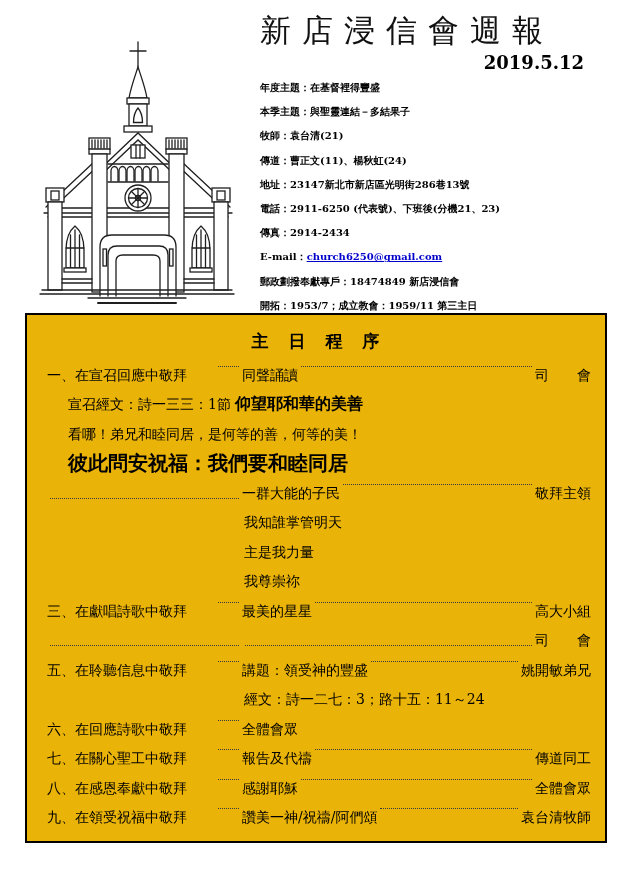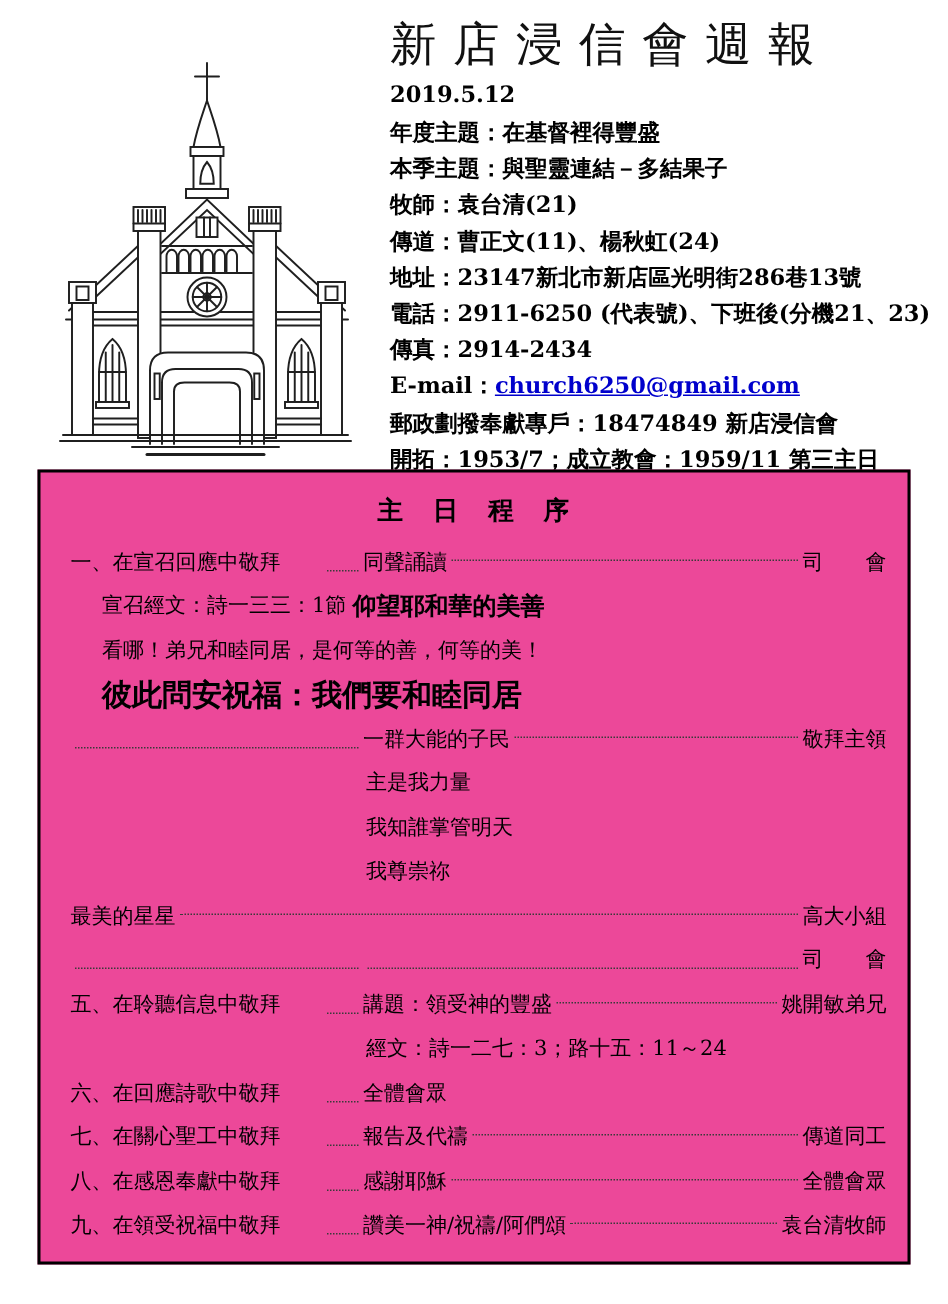--- a/index.html
+++ b/index.html
@@ -17,45 +17,45 @@
   
   .header { position: absolute; top: 0; left: 0; width: 632px; height: 400px; }
   .church-wrap { position: absolute; top: 2px; left: 2px; width: 250px; height: 310px; }
   .church-wrap svg { width: 100%; height: 100%; }
   .head-right { position: absolute; left: 260px; top: 8px; width: 364px; }
   .main-title {
     font-size: 31px; letter-spacing: 11px; font-weight: 500;
     white-space: nowrap; line-height: 44px; color: #111;
   }
   .issue-date {
-    text-align: left; font-weight: bold; font-size: 15px;
+    text-align: right; font-weight: bold; font-size: 18px;
     padding-right: 40px; margin-top: 2px; line-height: 18px;
   }
-  .info-block { margin-top: 4px; font-weight: bold; font-size: 15px; line-height: 24.2px; }
+  .info-block { margin-top: 4px; font-weight: bold; font-size: 10px; line-height: 24.2px; }
   .info-line { white-space: nowrap; }
   .email-link { color: #0000cc; text-decoration: underline; font-weight: bold; }
 
   
   .program-box {
     position: absolute; left: 25px; top: 313px;
     width: 582px; height: 530px;
     border: 2px solid #000;
-    background: #ec4899;
+    background: #eab308;
   }
   .program-inner { padding: 6px 14px 0 20px; height: 100%; }
   .program-title {
     text-align: center; font-weight: bold; font-size: 17px;
     letter-spacing: 7px; height: 28px; line-height: 28px; margin-top: 6px;
   }
   .prow {
     display: flex; align-items: flex-end;
     height: 29.5px; font-size: 14px; line-height: 19px;
   }
-  .c1 { flex: 0 0 195px; display: flex; align-items: flex-end; white-space: nowrap; min-width: 0; gap: 28px; }
-  .c2 { flex: 1 1 auto; display: flex; align-items: center; white-space: nowrap; min-width: 0; }
+  .c1 { flex: 0 0 195px; display: flex; white-space: nowrap; min-width: 0; gap: 28px; }
+  .c2 { flex: 1 1 auto; display: flex; align-items: flex-start; white-space: nowrap; min-width: 0; }
   .c3 { white-space: nowrap; }
   .dots {
     flex: 1 1 0; min-width: 6px;
     border-bottom: 1.5px dotted #3a3a3a;
     margin: 0 3px 4px 3px; height: 1px;
   }
   .sub-row {
     display: flex; align-items: flex-end; height: 29.5px;
     margin-left: 21px; font-size: 14px; line-height: 20px; white-space: nowrap;
   }
@@ -222,25 +222,29 @@
       <div class="prow">
         <span class="c1">
             <span class="dots"></span>
           </span>
         <span class="c2">
             <span>一群大能的子民</span>
             <span class="dots"></span>
           </span>
         <span class="c3">敬拜主領</span>
       </div>
+      <div class="song-row">我知誰掌管明天</div>
       <div class="song-row">主是我力量</div>
-      <div class="song-row">我知誰掌管明天</div>
       <div class="song-row">我尊崇祢</div>
 
       <div class="prow">
+        <span class="c1">
+            <span>三、在獻唱詩歌中敬拜</span>
+            <span class="dots"></span>
+          </span>
         <span class="c2">
             <span>最美的星星</span>
             <span class="dots"></span>
           </span>
         <span class="c3">高大小組</span>
       </div>
 
       <div class="prow">
         <span class="c1">
             <span class="dots"></span>

